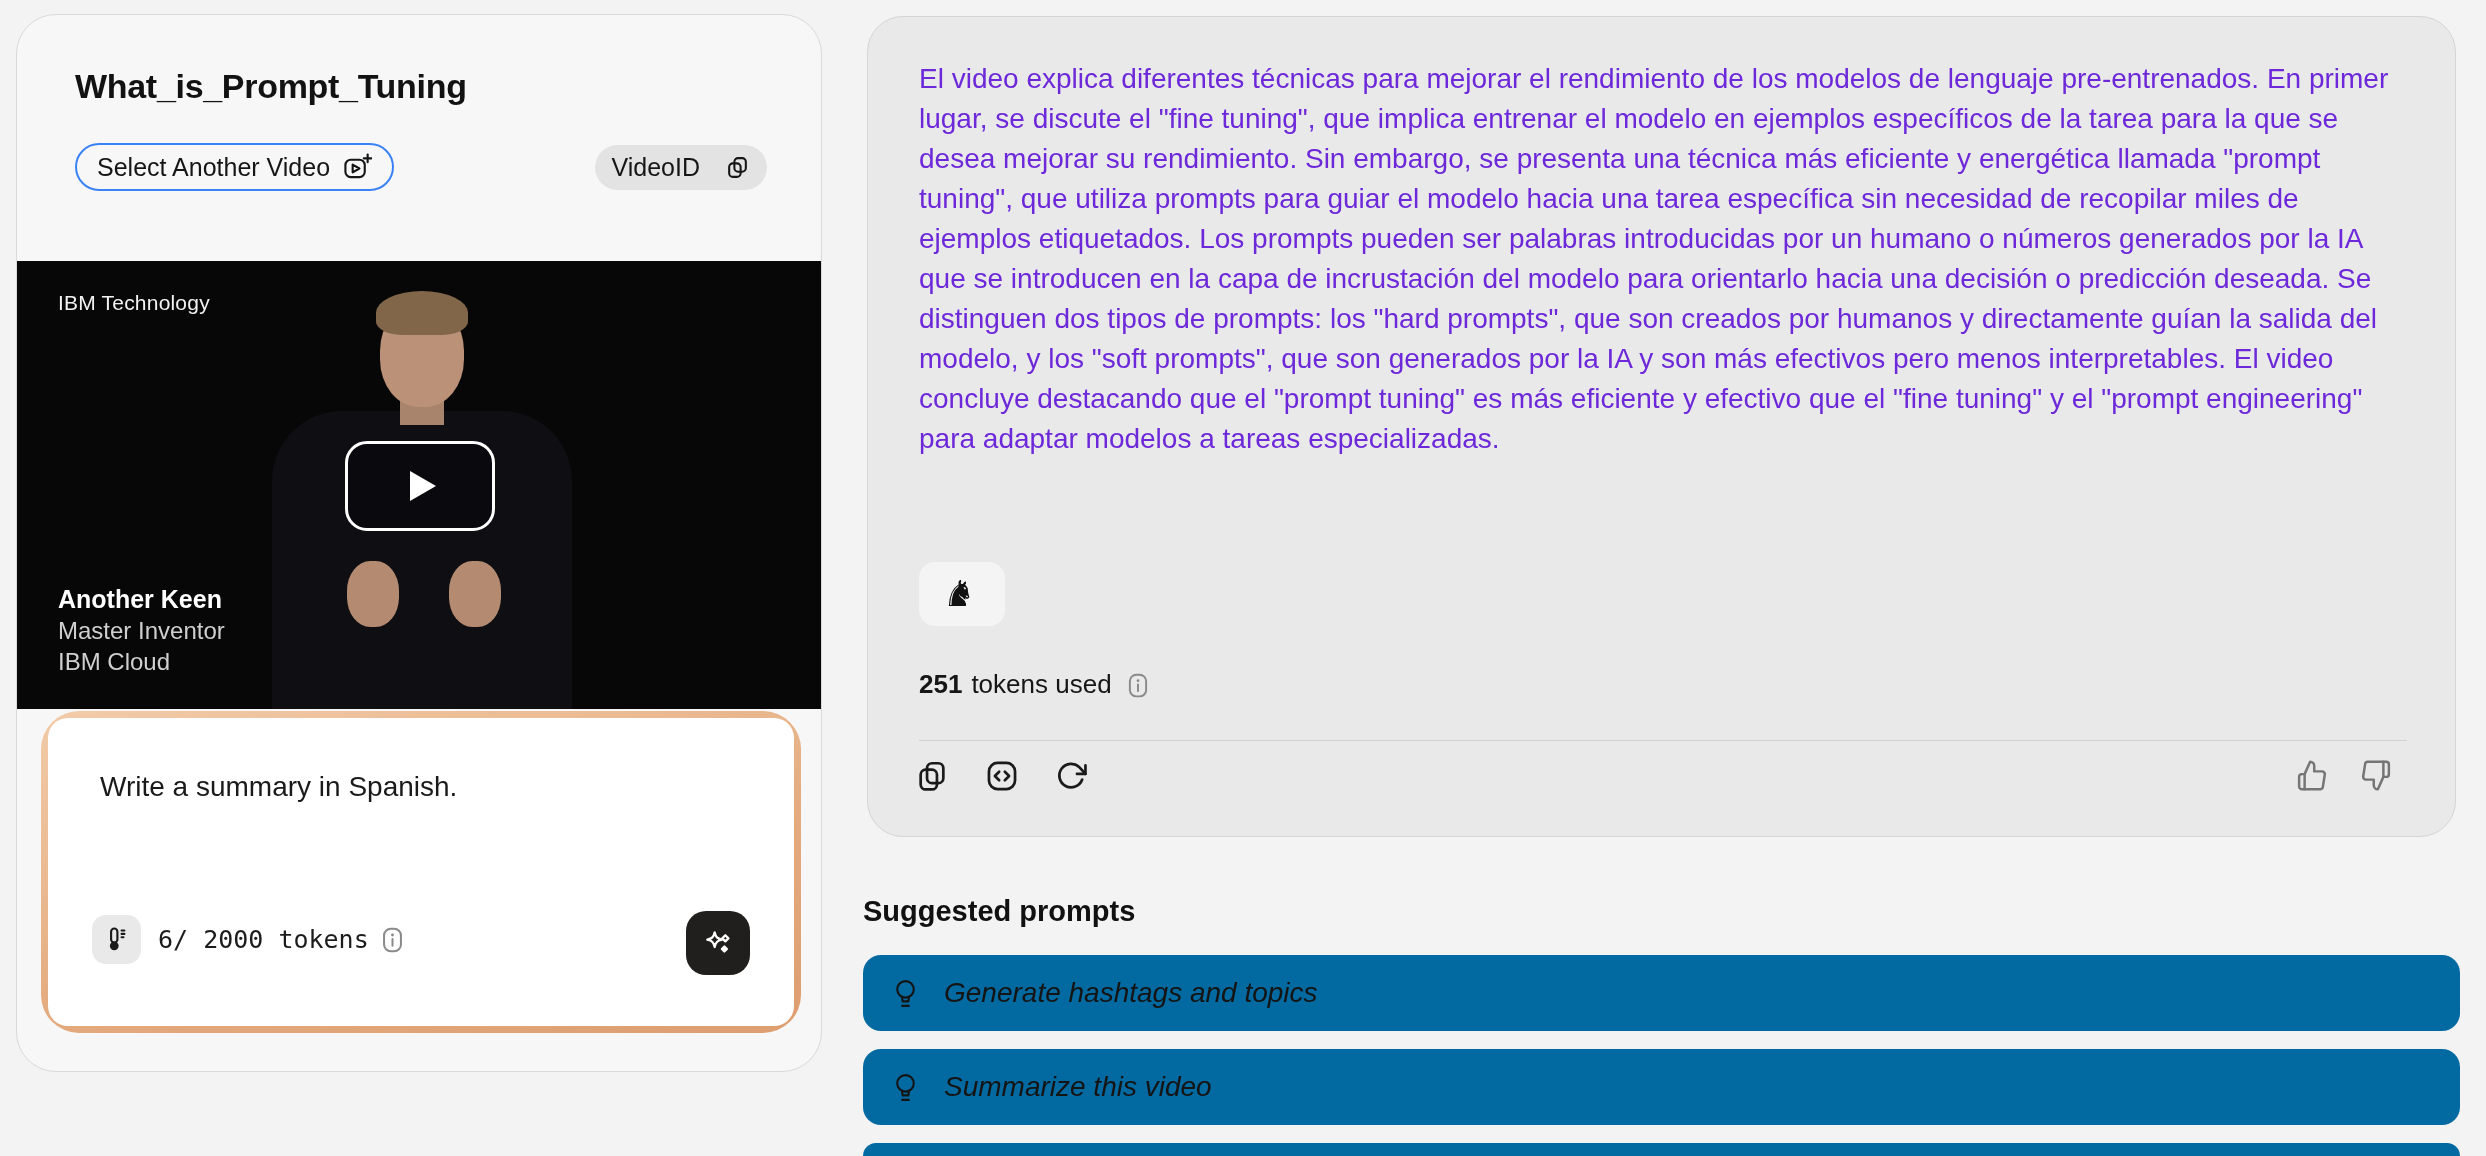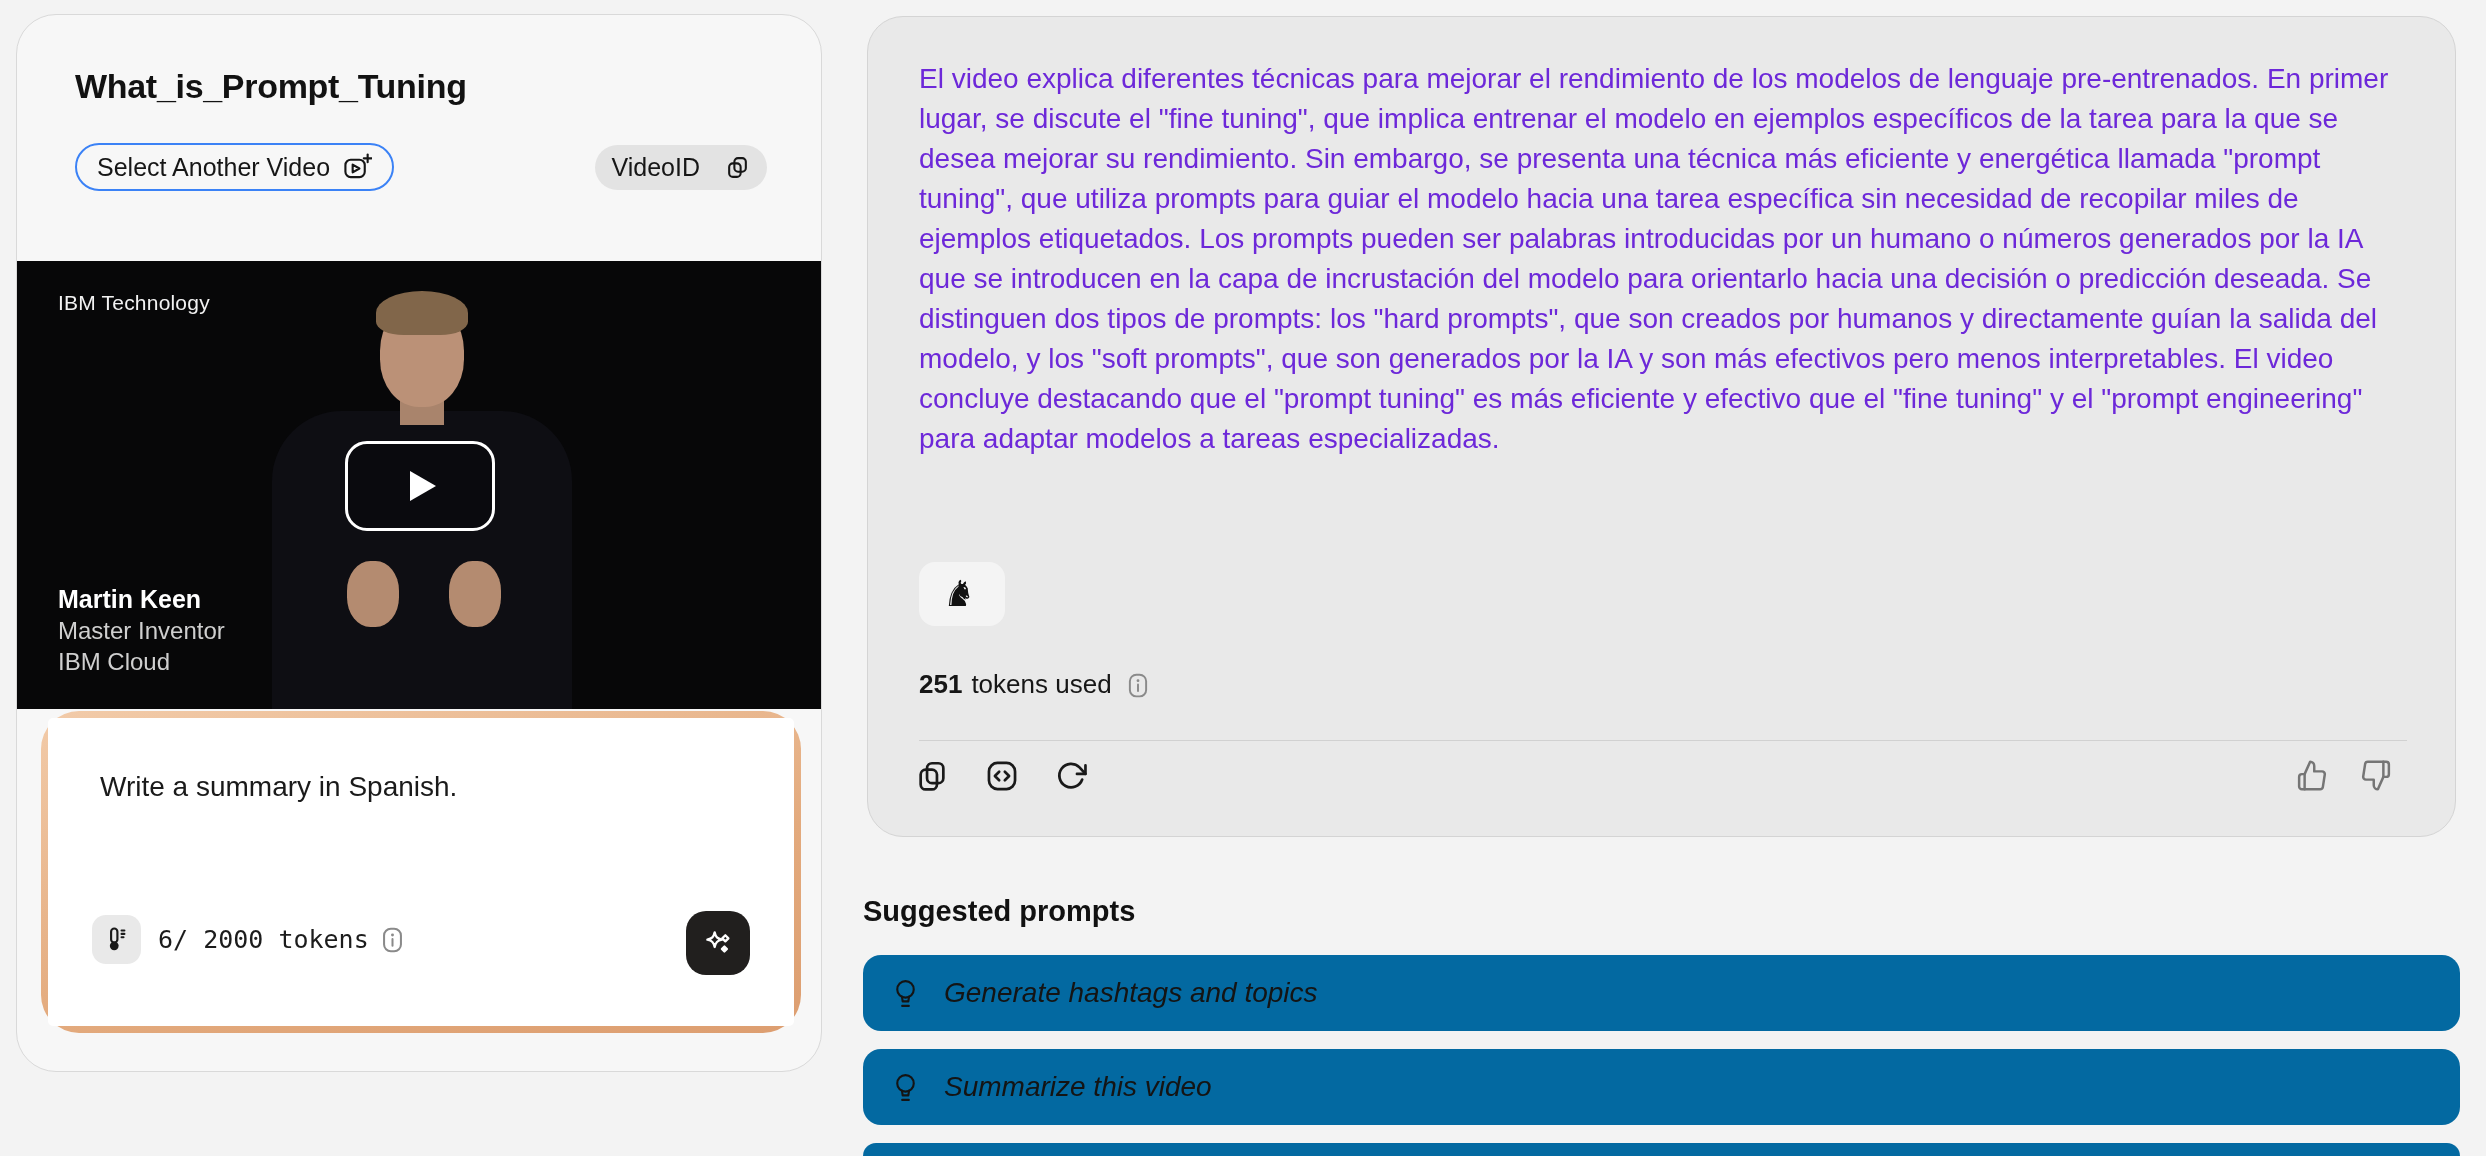--- a/index.html
+++ b/index.html
@@ -68,21 +68,21 @@
   .speaker-role,.speaker-org{ font-size:24px; color:#cfcfcf; }
 
   
   .prompt-card{
     position:absolute; left:24px; top:696px; width:760px; height:322px;
     border-radius:38px; padding:7px;
     background:linear-gradient(165deg,#f2cba9 0%,#e3aa7d 60%,#dd9e70 100%);
   }
   .prompt-inner{
     position:relative; width:100%; height:100%;
-    background:#ffffff; border-radius:5px;
+    background:#ffffff; border-radius:20px;
   }
   .prompt-text{
     position:absolute; left:52px; top:50px; width:640px;
     font-size:28px; color:#1a1a1a; line-height:38px; outline:none;
     cursor:text;
   }
   .temp-chip{
     position:absolute; left:44px; top:197px; width:49px; height:49px;
     background:#e9e9e9; border:none; border-radius:14px;
     display:flex; align-items:center; justify-content:center; cursor:pointer;
@@ -194,21 +194,21 @@
       <div class="sil-fist-l"></div>
       <div class="sil-fist-r"></div>
 
       <div class="video-channel">IBM Technology</div>
 
       <div class="play-button">
         <div class="play-tri"></div>
       </div>
 
       <div class="speaker-block">
-        <div class="speaker-name">Martin Keen</div>
+        <div class="speaker-name">Another Keen</div>
         <div class="speaker-role">Master Inventor</div>
         <div class="speaker-org">IBM Cloud</div>
       </div>
     </div>
 
     <div class="prompt-card">
       <div class="prompt-inner">
         <div class="prompt-text" contenteditable="true" spellcheck="false" style="">Write a summary in Spanish.</div>
 
         <button class="temp-chip">

